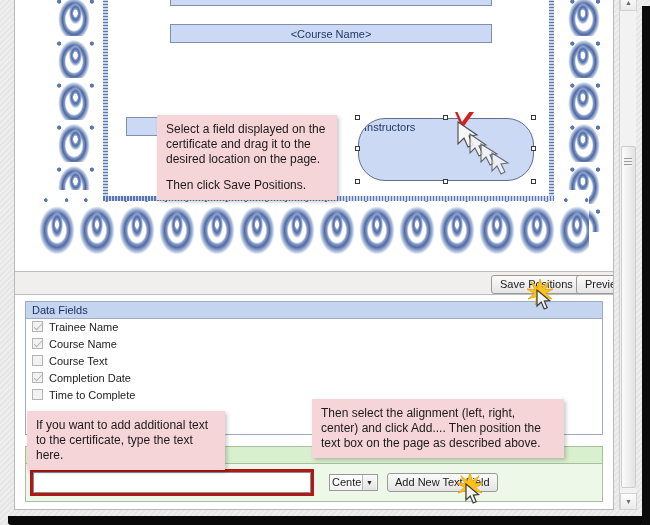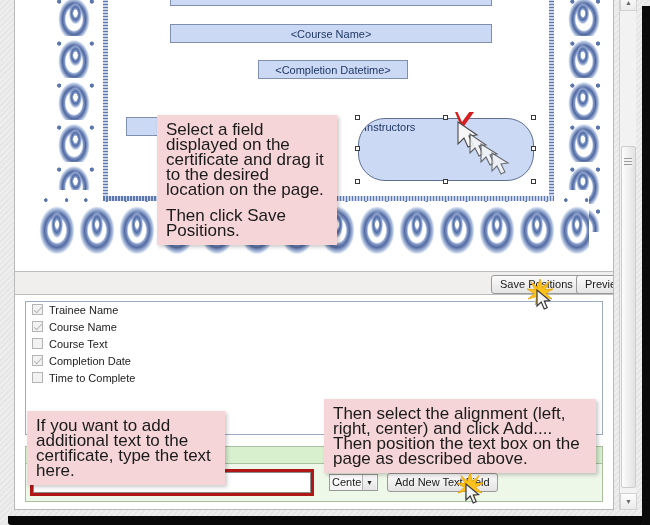--- a/index.html
+++ b/index.html
@@ -178,28 +178,28 @@
   }
 
   
   .drag-cursor { position: absolute; z-index: 9; }
 
   
   .tip {
     position: absolute;
     background: #f6d5d8;
     color: #1a1a1a;
-    font-size: 17px;
+    font-size: 12px;
     line-height: 15px;
     padding: 7px 9px;
     box-shadow: 2px 2px 4px rgba(0,0,0,.22);
     z-index: 20;
   }
   #tip-drag-field { left: 142px; top: 121px; width: 180px; }
-  #tip-add-text   { left: 309px; top: 405px; width: 272px; }
+  #tip-add-text   { left: 297px; top: 405px; width: 252px; }
   #tip-type-text  { left: 12px;  top: 417px; width: 198px; }
   .tip p { margin: 0; }
   .tip p + p { margin-top: 11px; }
 
   
   #save-bar {
     position: absolute;
     left: 0px; top: 277px;
     width: 598px; height: 24px;
     background: #f0efee;
@@ -415,21 +415,20 @@
       <div id="cert-face"></div>
 
       <div class="bead-rail vert" id="rail-left"></div>
       <div class="bead-rail vert" id="rail-right"></div>
       <div class="bead-rail" id="rail-bot"></div>
 
       <div class="cert-field center" id="field-trainee"></div>
 
       <div class="cert-field center" id="field-course">&lt;Course Name&gt;</div>
 
-      <div class="cert-field center" id="field-completion">&lt;Completion Datetime&gt;</div>
 
       <div class="cert-field right" id="field-coursecode">Co</div>
 
       <div class="cert-field left" id="field-instructors">Instructors</div>
 
       <div class="sel-handle" style="left:340px; top:121px;"></div>
       <div class="sel-handle" style="left:428px; top:121px;"></div>
       <div class="sel-handle" style="left:516px; top:121px;"></div>
       <div class="sel-handle" style="left:340px; top:152px;"></div>
       <div class="sel-handle" style="left:516px; top:152px;"></div>
@@ -454,20 +453,21 @@
         <p>Then click Save Positions.</p>
       </div>
     </div>
 
     <div id="save-bar">
       <button class="btn" id="btn-save-positions">Save Positions</button>
       <button class="btn" id="btn-preview">Preview</button>
     </div>
 
     <div id="panel-data-fields">
+      <div id="data-fields-header">Data Fields</div>
 
       <div class="field-row">
         <span class="cb checked"></span>
         <span>Trainee Name</span>
       </div>
       <div class="field-row">
         <span class="cb checked"></span>
         <span>Course Name</span>
       </div>
       <div class="field-row">

